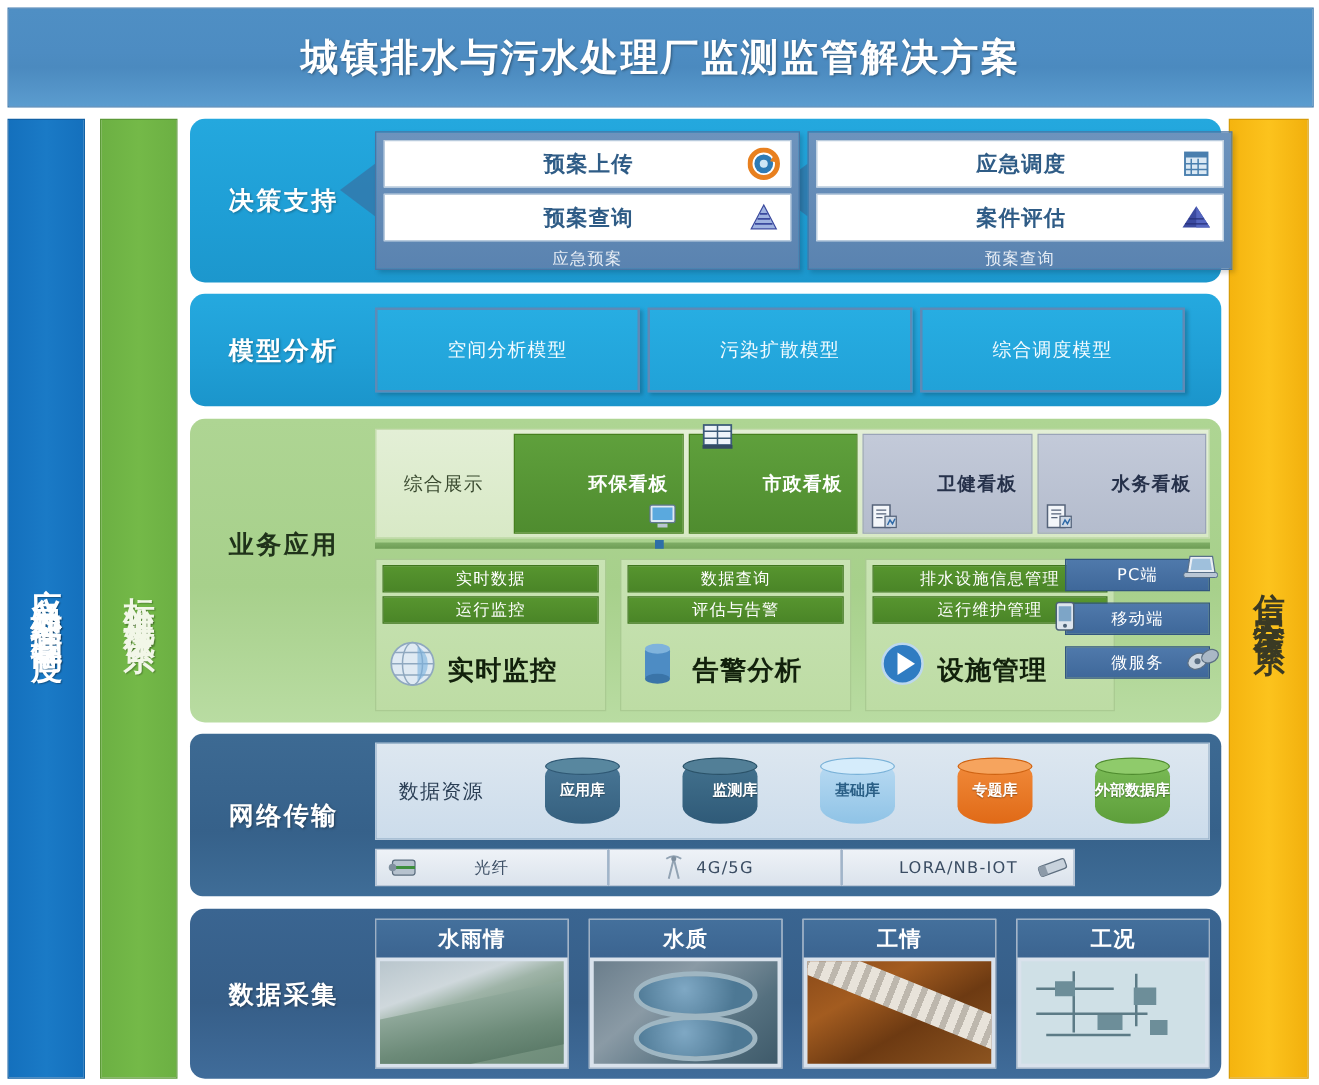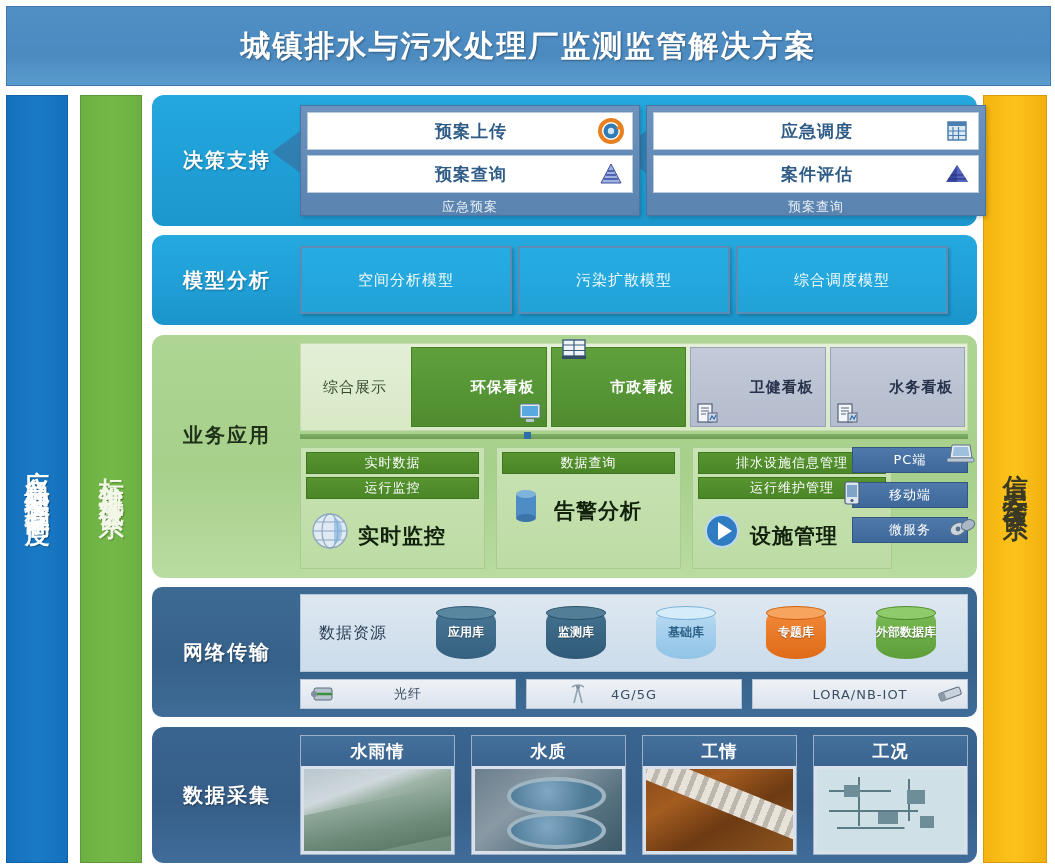--- a/index.html
+++ b/index.html
@@ -214,21 +214,21 @@
     justify-content:center;text-align:center;
     font-size:12px;font-weight:bold;color:#ffffff;line-height:1.1;
     border-radius:30px/14px;box-sizing:border-box;
     text-shadow:0 1px 1px rgba(0,0,0,.35);
   }
   .cyl .cyl-top{
     position:absolute;left:0;right:0;top:-1px;height:14px;
     border-radius:50%;box-sizing:border-box;
   }
   .trans-row{
-    position:absolute;left:148px;top:92px;width:668px;height:30px;
+    position:absolute;left:148px;top:92px;width:560px;height:30px;
     display:flex;justify-content:space-between;
   }
   .trans-box{
     position:relative;width:216px;height:30px;
     background:linear-gradient(180deg,#eef2f7 0%,#dbe3ec 100%);
     border:1px solid #b9c6d6;box-sizing:border-box;
     display:flex;align-items:center;justify-content:center;
     font-size:13px;color:#3b4d63;letter-spacing:1px;
   }
   .trans-box .ticon{position:absolute;width:30px;height:22px;}
@@ -437,20 +437,21 @@
               <ellipse cx="22" cy="22" rx="8" ry="17" fill="none" stroke="#8fa8bf" stroke-width="1.2"></ellipse>
               <path d="M5 22 H39 M8 13 H36 M8 31 H36" stroke="#8fa8bf" stroke-width="1.2"></path>
               <path d="M26 8 a16 16 0 0 1 0 28" fill="#7ab0dd" opacity=".6"></path>
             </svg>
             <span class="mtext">实时监控</span>
           </div>
         </div>
 
         <div class="app-col" id="app-col-1">
           <div class="app-tag">数据查询</div>
+          <div class="app-tag">评估与告警</div>
           <div class="app-main">
             <svg class="micon" viewBox="0 0 44 44">
               <rect x="12" y="10" width="20" height="24" rx="2" fill="#4d8cc4"></rect>
               <ellipse cx="22" cy="10" rx="10" ry="4" fill="#7fb3dc"></ellipse>
               <ellipse cx="22" cy="34" rx="10" ry="4" fill="#3a74a8"></ellipse>
             </svg>
             <span class="mtext">告警分析</span>
           </div>
         </div>
 
@@ -499,21 +500,21 @@
     <div class="row" id="row-network">
       <div class="layer-label">网络传输</div>
 
       <div class="data-res">
         <div class="data-res-label">数据资源</div>
         <div class="cyl-wrap">
           <div class="cyl" style="background:linear-gradient(180deg,#4a7897 0%,#35607f 100%);">
             <div class="cyl-top" style="background:#58879f;border:1px solid #2f5874;"></div>
             <span style="position:relative;">应用库</span>
           </div>
-          <div class="cyl" style="background:linear-gradient(180deg,#44738f 0%,#2f5a78 100%);">
+          <div class="cyl" style="background:linear-gradient(180deg,#44738f 0%,#2f5a78 100%);justify-content:flex-end;">
             <div class="cyl-top" style="background:#527f97;border:1px solid #2a5268;"></div>
             <span style="position:relative;">监测库</span>
           </div>
           <div class="cyl" style="background:linear-gradient(180deg,#bcdcf3 0%,#8fc3e6 100%);color:#2a5f86;text-shadow:none;">
             <div class="cyl-top" style="background:#d5ecfb;border:1px solid #7ab2d8;"></div>
             <span style="position:relative;">基础库</span>
           </div>
           <div class="cyl" style="background:linear-gradient(180deg,#f28c3c 0%,#e06a17 100%);">
             <div class="cyl-top" style="background:#f6a45e;border:1px solid #cf6312;"></div>
             <span style="position:relative;">专题库</span>

